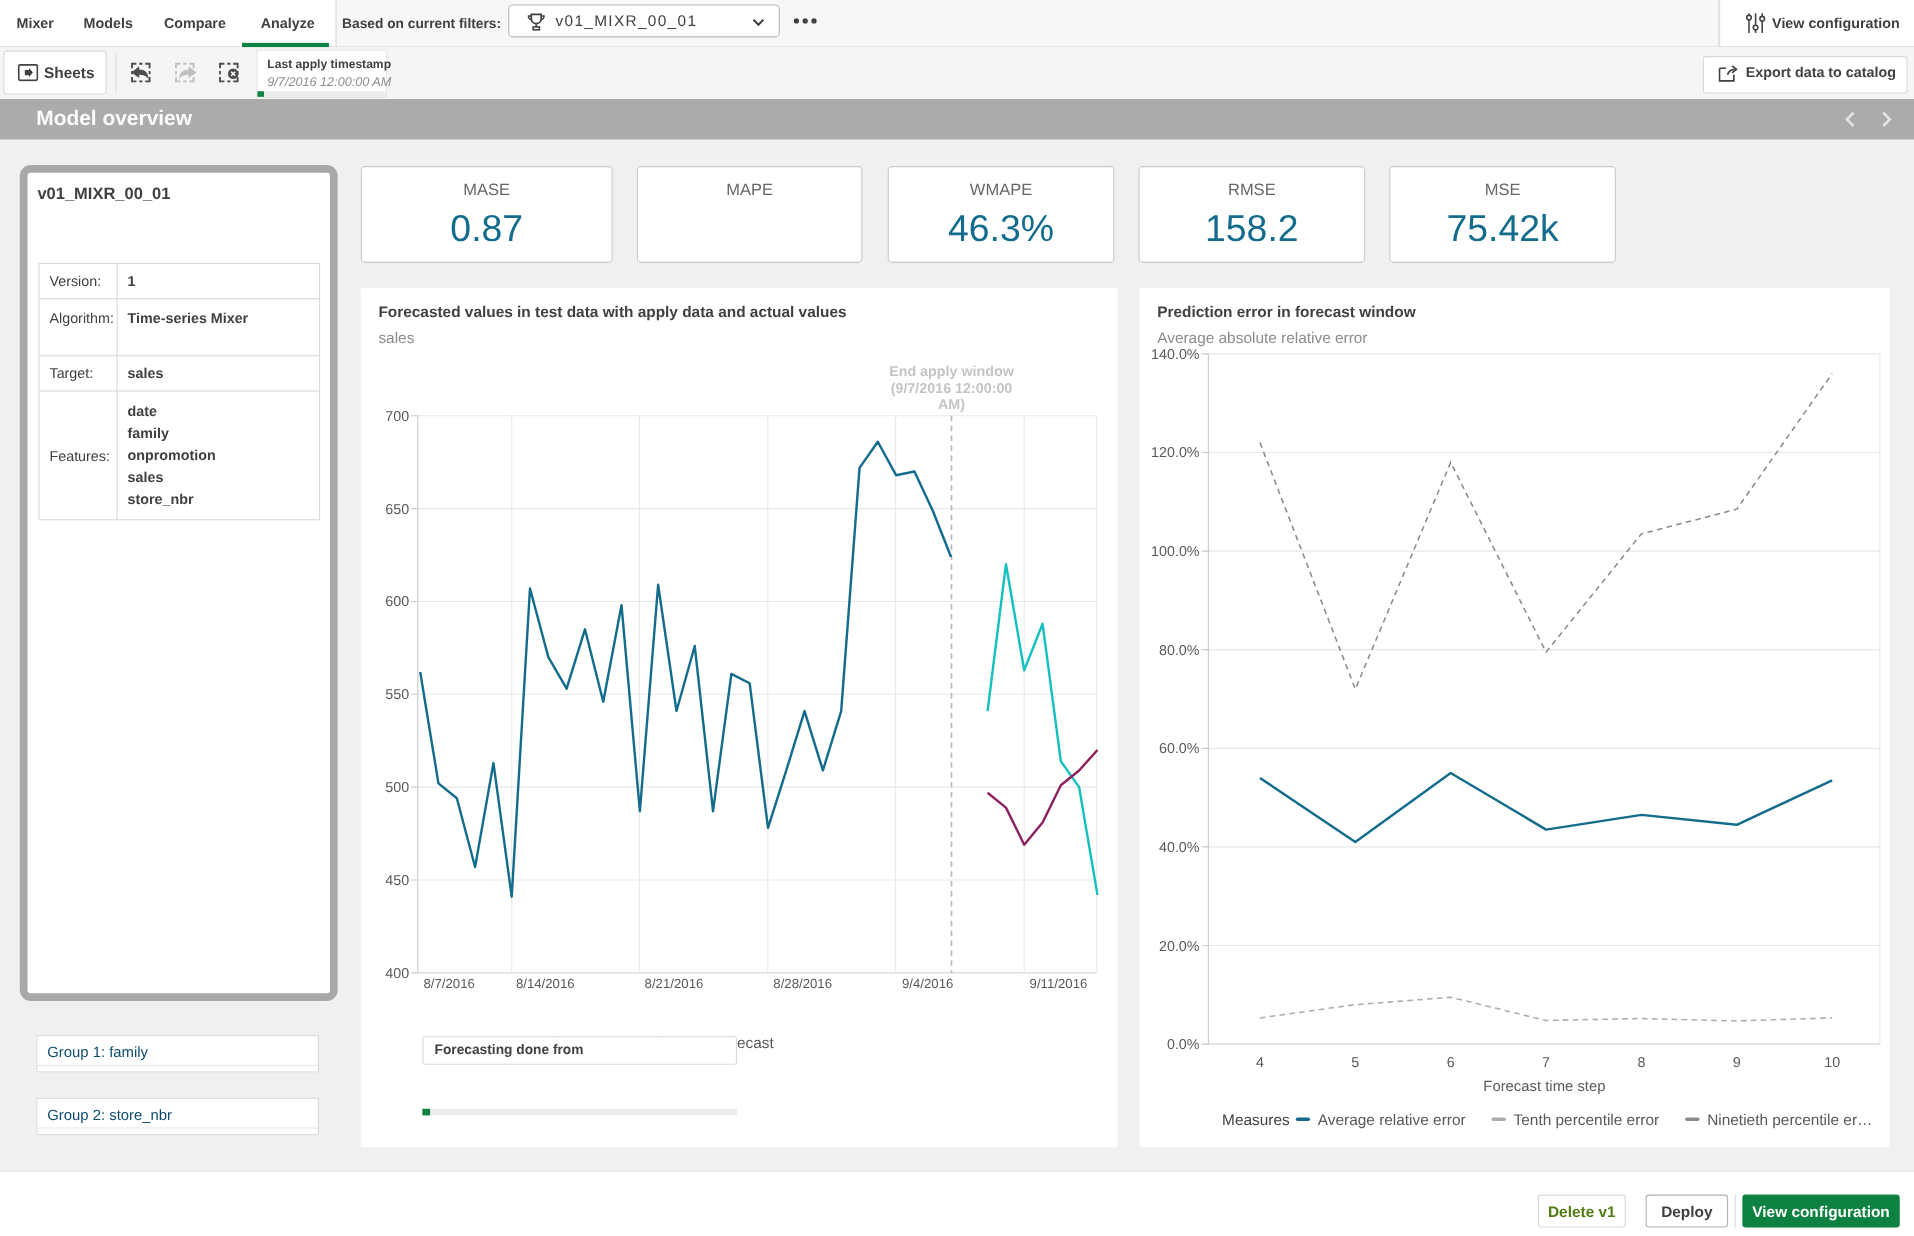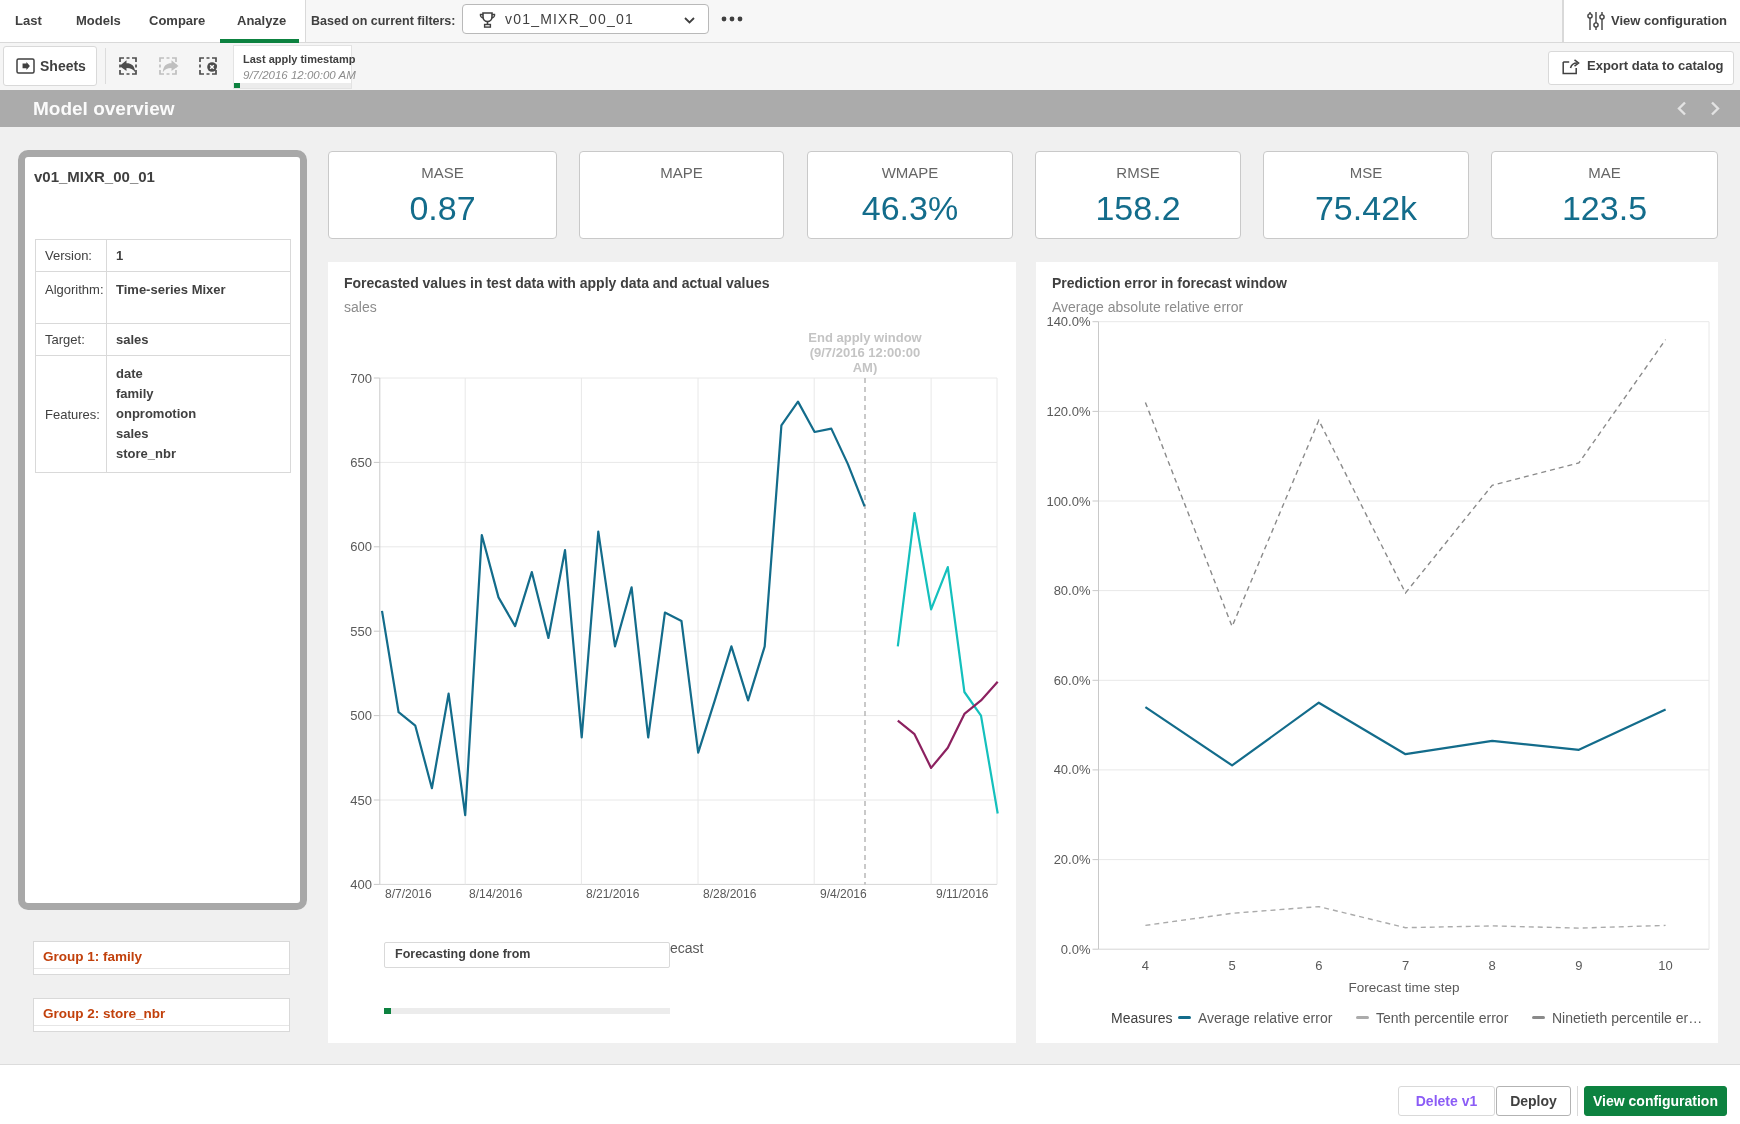--- a/index.html
+++ b/index.html
@@ -44,41 +44,41 @@
 #mcard { position:absolute; left:18px; top:23px; width:289px; height:760px; background:#fff;
   border:7px solid #a8a8a8; border-radius:10px; }
 #mcard h3 { position:absolute; left:9px; top:11px; font-size:15px; font-weight:bold; color:#404040; }
 #mtable { position:absolute; left:10px; top:50px; width:256px; border-collapse:collapse;margin-top:32px; }
 #mtable td { border:1px solid #d9d9d9; font-size:13px; vertical-align:middle; }
 #mtable td.k { width:71px; color:#404040; padding:8px 0 8px 9px; }
 #mtable td.v { font-weight:bold; color:#404040; padding:8px 0 8px 9px; }
 #mtable td.v div { line-height:20px; } #mtable tr:nth-child(2) td { padding-top:10px; padding-bottom:26px; }
 
 .gbox { position:absolute; left:33px; width:257px; height:34px; background:#fff; border:1px solid #d9d9d9; }
-.gbox .t { position:absolute; left:9px; top:7px; font-size:13.5px; font-weight:bold; color:#c2410c; }
+.gbox .t { position:absolute; left:9px; top:7px; font-size:13.5px; font-weight:normal; color:#0c4a6e; }
 .gbox .s { position:absolute; left:0; bottom:5px; width:255px; height:1px; background:#e6e6e6; }
 
 .kpi { position:absolute; top:24px; height:88px; background:#fff; border:1px solid #c9c9c9; border-radius:4px; }
 .kpi .lbl { position:absolute; left:0; top:12px; width:100%; text-align:center; font-size:15px; color:#666666; }
 .kpi .val { position:absolute; left:0; top:37px; width:100%; text-align:center; font-size:34px; color:#136c8b; }
 
 .panel { position:absolute; top:135px; height:781px; background:#fff; }
 .ctitle { position:absolute; left:16px; top:13px; font-size:14px; font-weight:bold; color:#404040; }
 .csub { position:absolute; left:16px; top:37px; font-size:14px; color:#8c8c8c; }
 
 #footer { position:absolute; left:0; top:1064px; width:1740px; height:60px; background:#fff; border-top:1px solid #dcdcdc; }
 .fbtn { position:absolute; top:21px; height:30px; border-radius:3px; font-size:14px; font-weight:bold;
   text-align:center; line-height:28px; }
 </style>
 </head>
 <body>
 
 <div id="nav">
   <div class="mid"></div>
-  <div class="tab" style="left:15px;">Last</div>
+  <div class="tab" style="left:15px;">Mixer</div>
   <div class="tab" style="left:76px;">Models</div>
   <div class="tab" style="left:149px;">Compare</div>
   <div class="tab" style="left:237px;">Analyze</div>
   <div id="tab-analyze-line"></div>
   <div id="bocf">Based on current filters:</div>
   <div id="dd">
     <svg class="abs" style="left:15px;top:5px;" width="19" height="19" viewBox="0 0 19 19">
       <path d="M5 3 h9 v4 a4.5 4.5 0 0 1 -9 0 z" fill="none" stroke="#404040" stroke-width="1.6"></path>
       <path d="M5 4.5 H2.4 a3 3 0 0 0 3 3.4 M14 4.5 h2.6 a3 3 0 0 1 -3 3.4" fill="none" stroke="#404040" stroke-width="1.3"></path>
       <path d="M9.5 12 v2.5" stroke="#404040" stroke-width="1.6"></path>
@@ -212,24 +212,20 @@
       <div class="lbl">WMAPE</div>
       <div class="val">46.3%</div>
     </div>
   <div class="kpi" style="left:1035px; width:206px;">
       <div class="lbl">RMSE</div>
       <div class="val">158.2</div>
     </div>
   <div class="kpi" style="left:1263px; width:206px;">
       <div class="lbl">MSE</div>
       <div class="val">75.42k</div>
-    </div>
-  <div class="kpi" style="left:1491px; width:227px;">
-      <div class="lbl">MAE</div>
-      <div class="val">123.5</div>
     </div>
 
   <div class="panel" id="panel-main" style="left:328px; width:688px;">
     <div class="ctitle">Forecasted values in test data with apply data and actual values</div>
     <div class="csub">sales</div>
     <svg class="abs" style="left:0;top:0;" width="688" height="781" viewBox="0 0 688 781">
 <line x1="51.8" y1="116.0" x2="669" y2="116.0" stroke="#e8e8e8" stroke-width="1"></line>
 <line x1="51.8" y1="200.4" x2="669" y2="200.4" stroke="#e8e8e8" stroke-width="1"></line>
 <line x1="51.8" y1="284.8" x2="669" y2="284.8" stroke="#e8e8e8" stroke-width="1"></line>
 <line x1="51.8" y1="369.2" x2="669" y2="369.2" stroke="#e8e8e8" stroke-width="1"></line>
@@ -331,17 +327,17 @@
 <text x="162" y="761" font-size="14" fill="#595959">Average relative error</text>
 <rect x="320" y="754" width="13" height="3" rx="1.5" fill="#ababab"></rect>
 <text x="340" y="761" font-size="14" fill="#595959">Tenth percentile error</text>
 <rect x="496" y="754" width="13" height="3" rx="1.5" fill="#8a8a8a"></rect>
 <text x="516" y="761" font-size="14" fill="#595959">Ninetieth percentile er…</text>
 </svg>
   </div>
 </div>
 
 <div id="footer">
-  <div class="fbtn" style="left:1398px; width:97px; border:1px solid #d9d9d9; color:#8b5cf6; background:#fff;">Delete v1</div>
+  <div class="fbtn" style="left:1398px; width:80px; border:1px solid #d9d9d9; color:#4d7c0f; background:#fff;">Delete v1</div>
   <div class="fbtn" style="left:1496px; width:75px; border:1px solid #b3b3b3; color:#404040; background:#fff;">Deploy</div>
   <div class="abs" style="left:1577px; top:21px; width:1px; height:30px; background:#d9d9d9;"></div>
   <div class="fbtn" style="left:1584px; width:143px; background:#0d8240; color:#fff; border:1px solid #0d8240;">View configuration</div>
 </div>
 
 </body></html>

